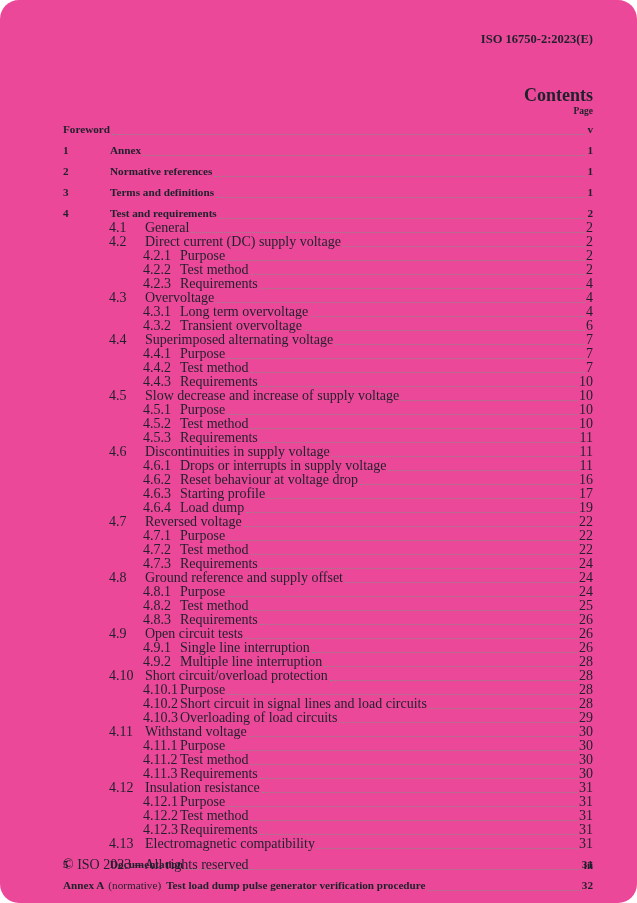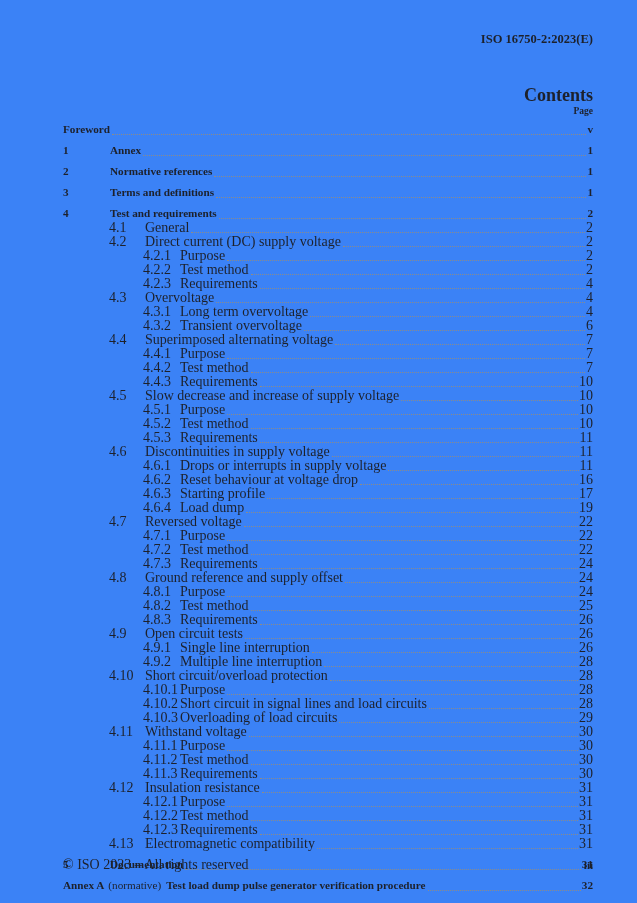--- a/index.html
+++ b/index.html
@@ -1,23 +1,24 @@
 <!DOCTYPE html>
 <html><head>
 <meta charset="utf-8">
 <style>
   html, body { margin: 0; padding: 0; background: #ffffff; }
   .page {
     position: relative;
     width: 637px;
     height: 903px;
-    background: #3b82f6;
+    background: #ec4899;
     font-family: "Liberation Serif", "DejaVu Serif", serif;
     color: #1d212b;
     overflow: hidden;
+    border-radius: 19px;
   }
   .doc-ref {
     position: absolute;
     top: 31px;
     right: 44px;
     font-size: 12.5px;
     font-weight: bold;
     line-height: 16px;
   }
   .contents-bar {

